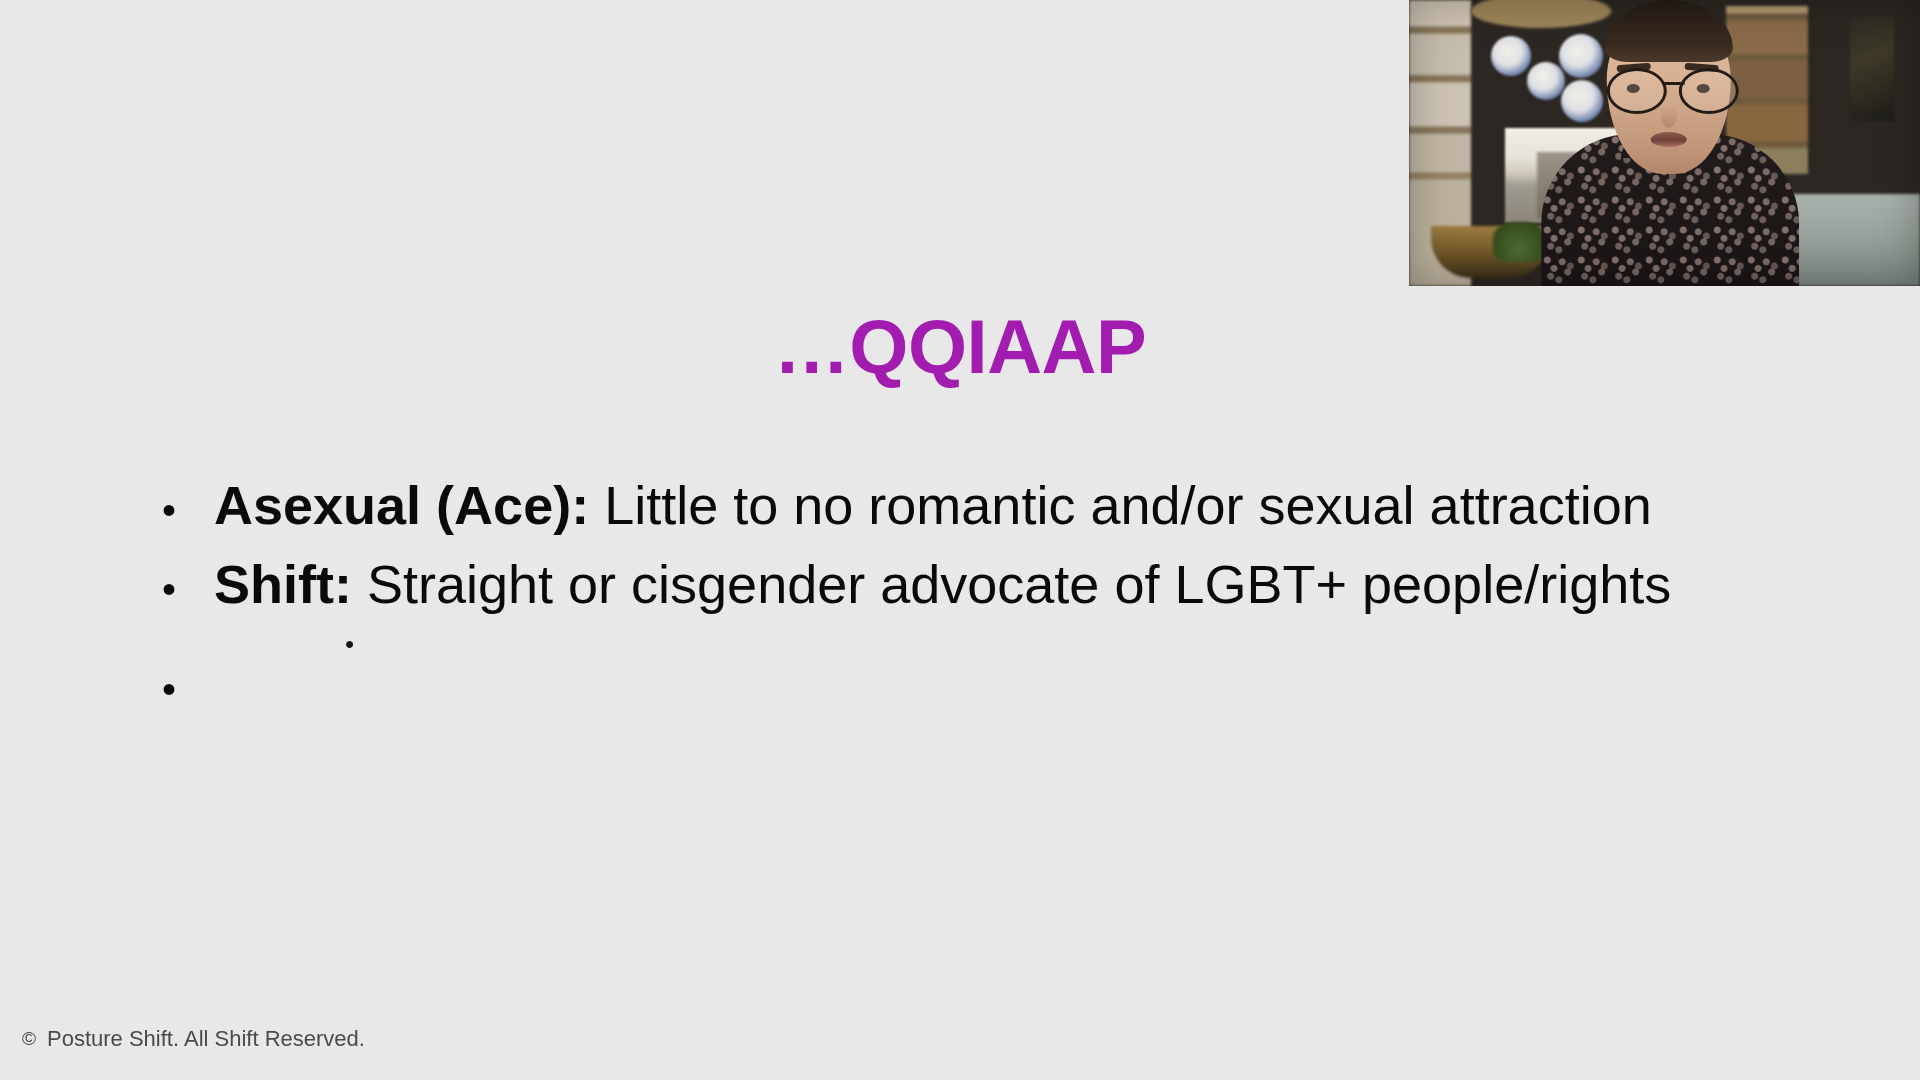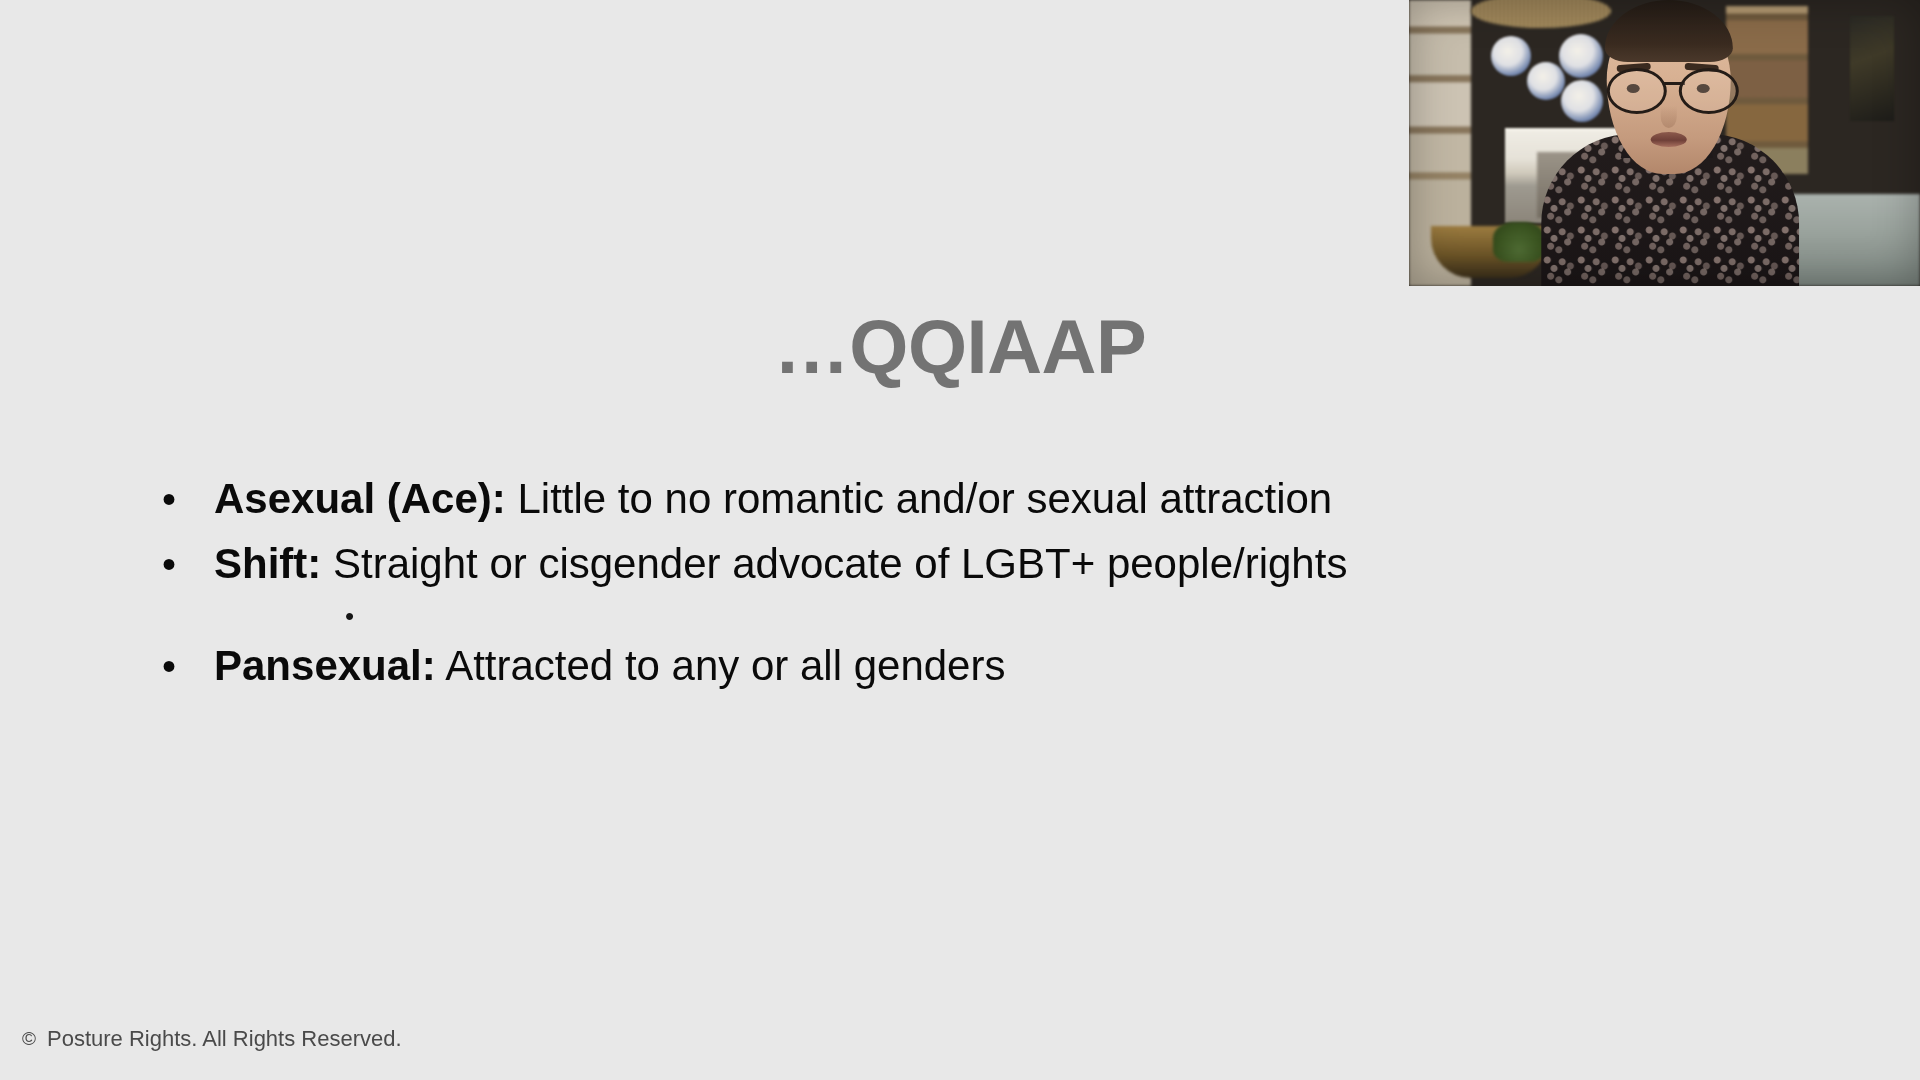--- a/index.html
+++ b/index.html
@@ -255,21 +255,21 @@
 
   
   .title {
     position: absolute;
     left: 0; right: 0;
     top: 309px;
     text-align: center;
     font-size: 76px;
     font-weight: 700;
     letter-spacing: -0.5px;
-    color: #737373;
+    color: #a21caf;
     line-height: 1;
   }
 
   
   .body-list {
     position: absolute;
     left: 0; right: 0;
     top: 474px;
   }
   .bullet-row {
@@ -279,21 +279,21 @@
   }
   .bullet-row.lvl1 { margin-bottom: 15px; }
   .bullet-row.lvl1 .marker {
     width: 52px;
     flex: 0 0 52px;
     font-size: 40px;
     line-height: 1;
     color: #0a0a0a;
   }
   .bullet-row.lvl1 .btext {
-    font-size: 42px;
+    font-size: 54px;
     line-height: 1.18;
     color: #0a0a0a;
     white-space: nowrap;
   }
   .bullet-row.lvl1 .btext b { font-weight: 700; }
 
   .bullet-row.lvl2 {
     padding-left: 345px;
     margin-bottom: 12px;
   }
@@ -380,23 +380,22 @@
       <span class="marker">•</span>
       <span class="btext"><b>Shift</b><b>:</b><span> Straight or cisgender advocate of LGBT+ people/rights</span></span>
     </div>
 
     <div class="bullet-row lvl2">
       <span class="marker">•</span>
     </div>
 
     <div class="bullet-row lvl1">
       <span class="marker">•</span>
-      <span class="btext"><b>Pansexual</b><b>:</b><span> Attracted to any or all genders</span></span>
     </div>
 
   </div>
 
   <div class="footer">
     <span class="copy-mark">©</span>
-    <span>Posture Rights. All Rights Reserved.</span>
+    <span>Posture Shift. All Shift Reserved.</span>
   </div>
 
 </div>
 
 </body></html>

